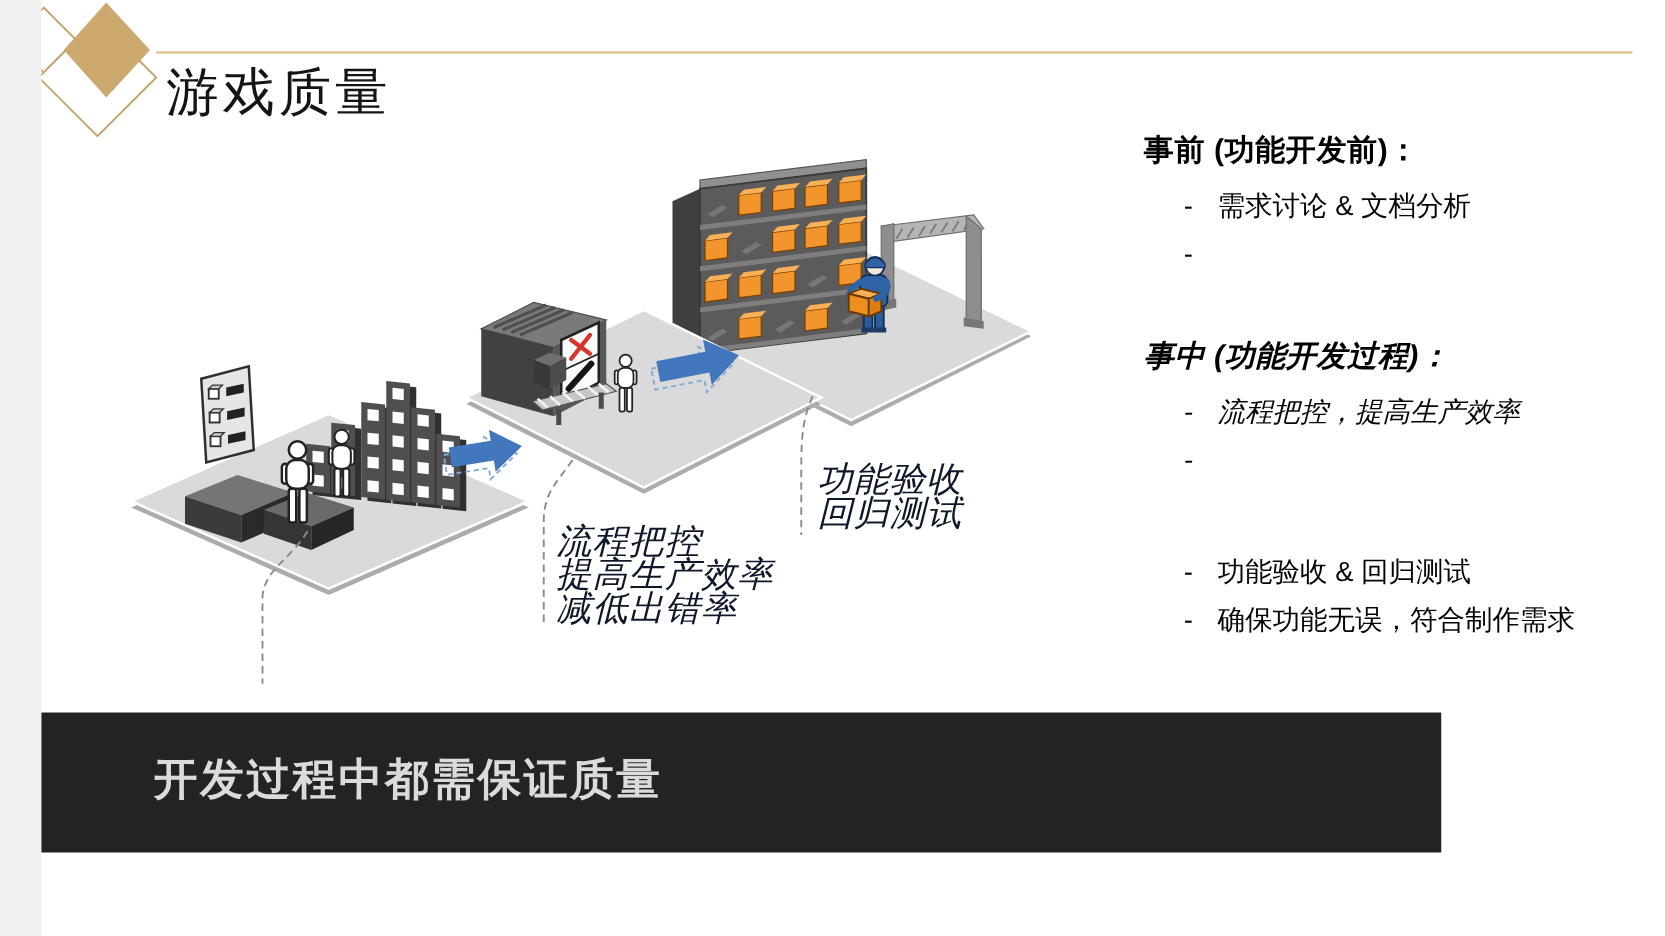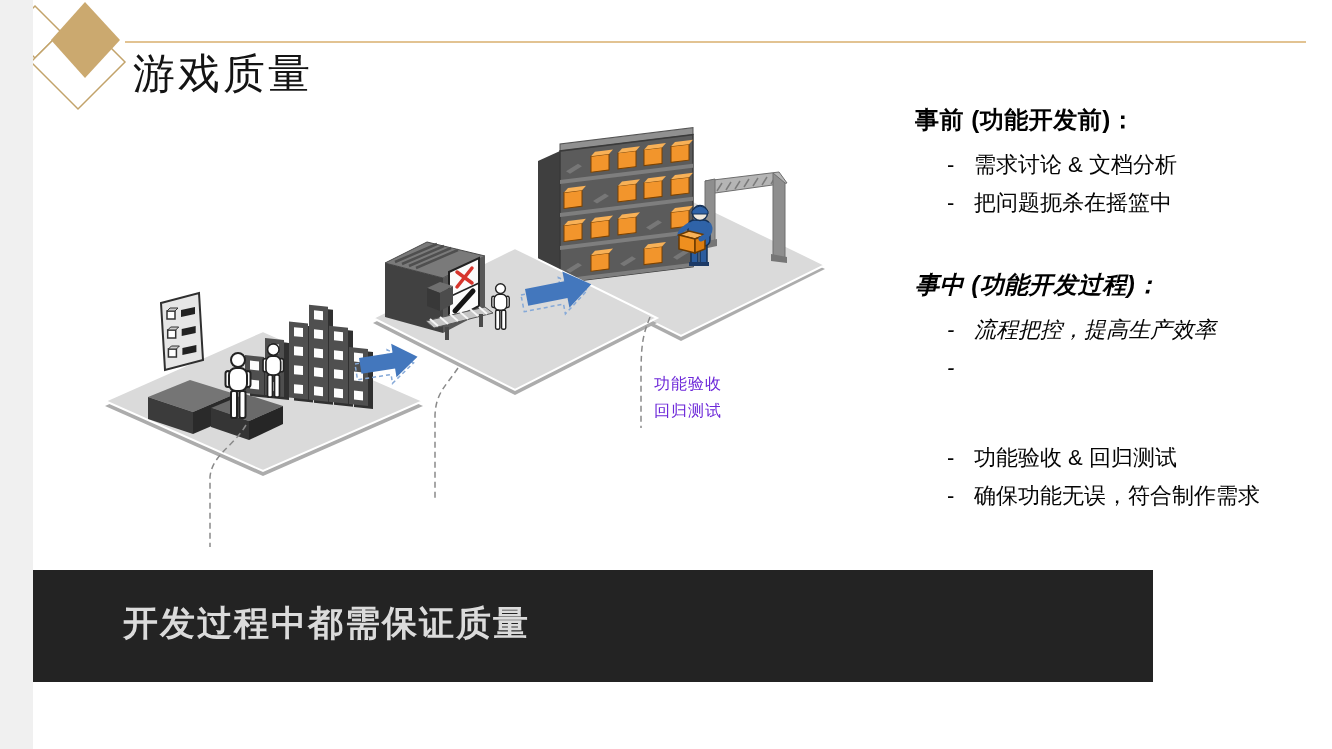--- a/index.html
+++ b/index.html
@@ -9,22 +9,22 @@
   }
   .top-line { position:absolute; left:92px; top:41px; width:1181px; height:2px; background:#E2C392; }
   .header-deco { position:absolute; left:0; top:0; }
   .page-title {
     position:absolute; left:100px; top:46px; font-size:42px; font-weight:500;
     color:#141414; letter-spacing:3px; margin:0;
   }
   .diagram { position:absolute; left:60px; top:125px; width:760px; height:440px; }
   .diagram svg { position:absolute; left:0; top:0; }
   .stage-label {
-    position:absolute; font-size:16px; line-height:27px; color:#6d28d9;
-    letter-spacing:1px; white-space:nowrap;
+    position:absolute; font-size:28px; line-height:27px; color:#0f172a;
+    letter-spacing:1px; white-space:nowrap;font-style:italic;
   }
   .stage-label-1 { left:130px; top:372px; }
   .stage-label-2 { left:352px; top:294px; }
   .stage-label-3 { left:561px; top:245px; }
   .right-panel { position:absolute; left:882px; top:0; width:486px; height:662px; }
   .rp-section { position:absolute; left:0; width:486px; }
   .rp-s1 { top:104px; } .rp-s2 { top:269px;font-style:italic; } .rp-s3 { top:429px; }
   .rp-heading { font-size:24px; font-weight:bold; color:#000; margin:0; letter-spacing:0.5px; }
   .rp-bullets { margin-top:10px; }
   .rp-bullet { display:flex; font-size:22px; line-height:38px; color:#050505; }
@@ -292,38 +292,42 @@
         </g>
       </g>
 
       <g fill="none" stroke="#8A8A8A" stroke-width="1.5" stroke-dasharray="6,4">
         <path d="M153,300 C140,322 119,330 117,352 L117,422"></path>
         <path d="M365,243 C352,262 343,268 342,290 L342,374"></path>
         <path d="M557,192 C550,210 548,218 548,252 L548,303"></path>
       </g>
     </svg>
 
+    <div class="stage-label stage-label-2">
+      <div>流程把控</div>
+      <div>提高生产效率</div>
+      <div>减低出错率</div>
+    </div>
     <div class="stage-label stage-label-3">
       <div>功能验收</div>
       <div>回归测试</div>
     </div>
   </div>
 
   <div class="right-panel">
 
     <div class="rp-section rp-s1">
       <h2 class="rp-heading">事前 (功能开发前)：</h2>
       <div class="rp-bullets">
         <div class="rp-bullet">
           <span class="rp-dash">-</span>
           <span>需求讨论 &amp; 文档分析</span>
         </div>
         <div class="rp-bullet">
           <span class="rp-dash">-</span>
-          <span>把问题扼杀在摇篮中</span>
         </div>
       </div>
     </div>
 
     <div class="rp-section rp-s2">
       <h2 class="rp-heading">事中 (功能开发过程)：</h2>
       <div class="rp-bullets">
         <div class="rp-bullet">
           <span class="rp-dash">-</span>
           <span>流程把控，提高生产效率</span>

